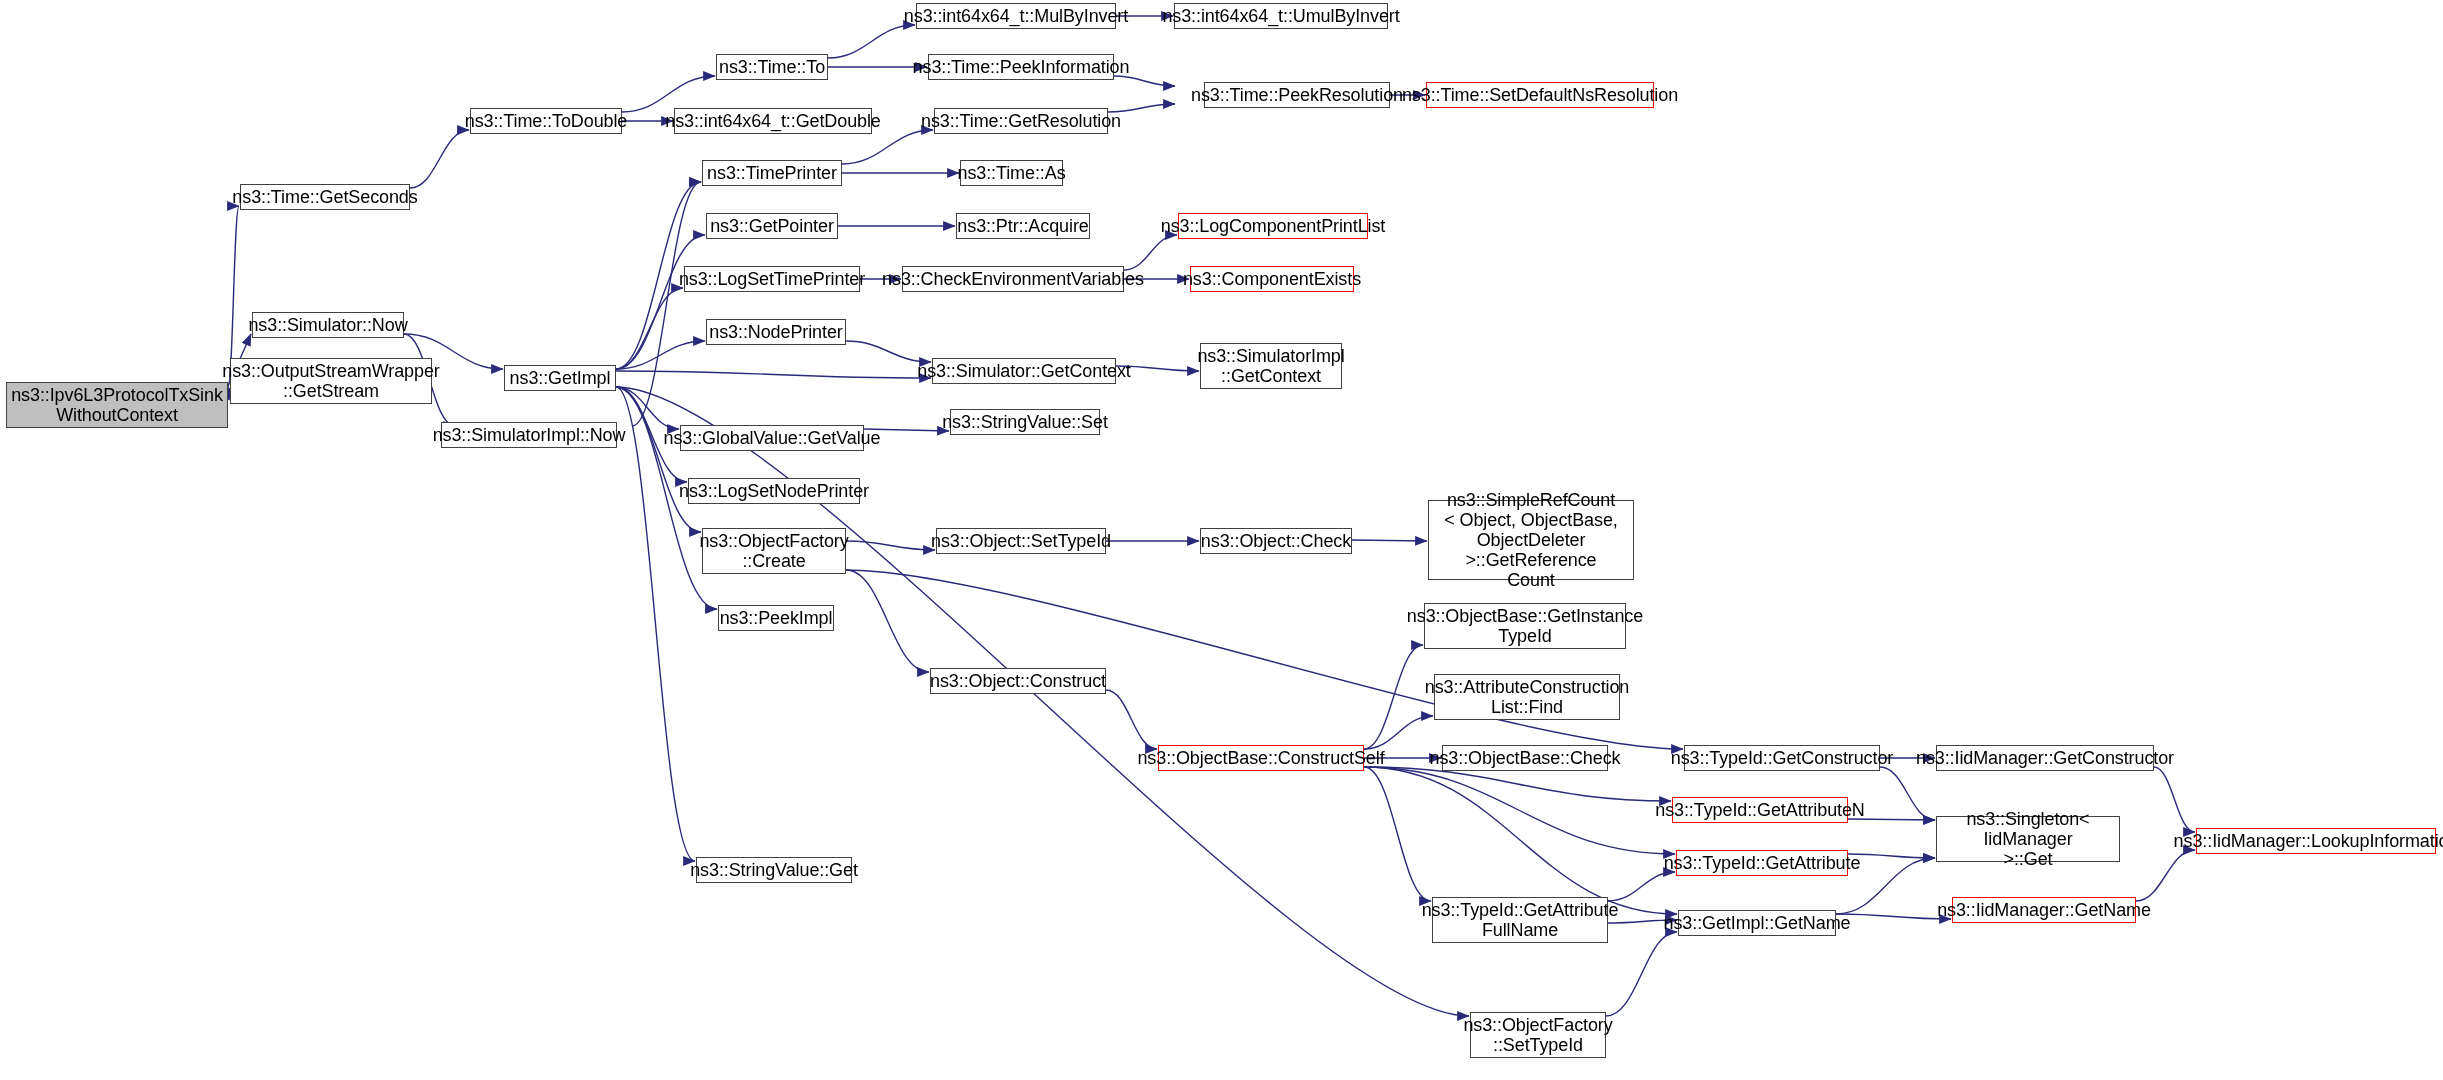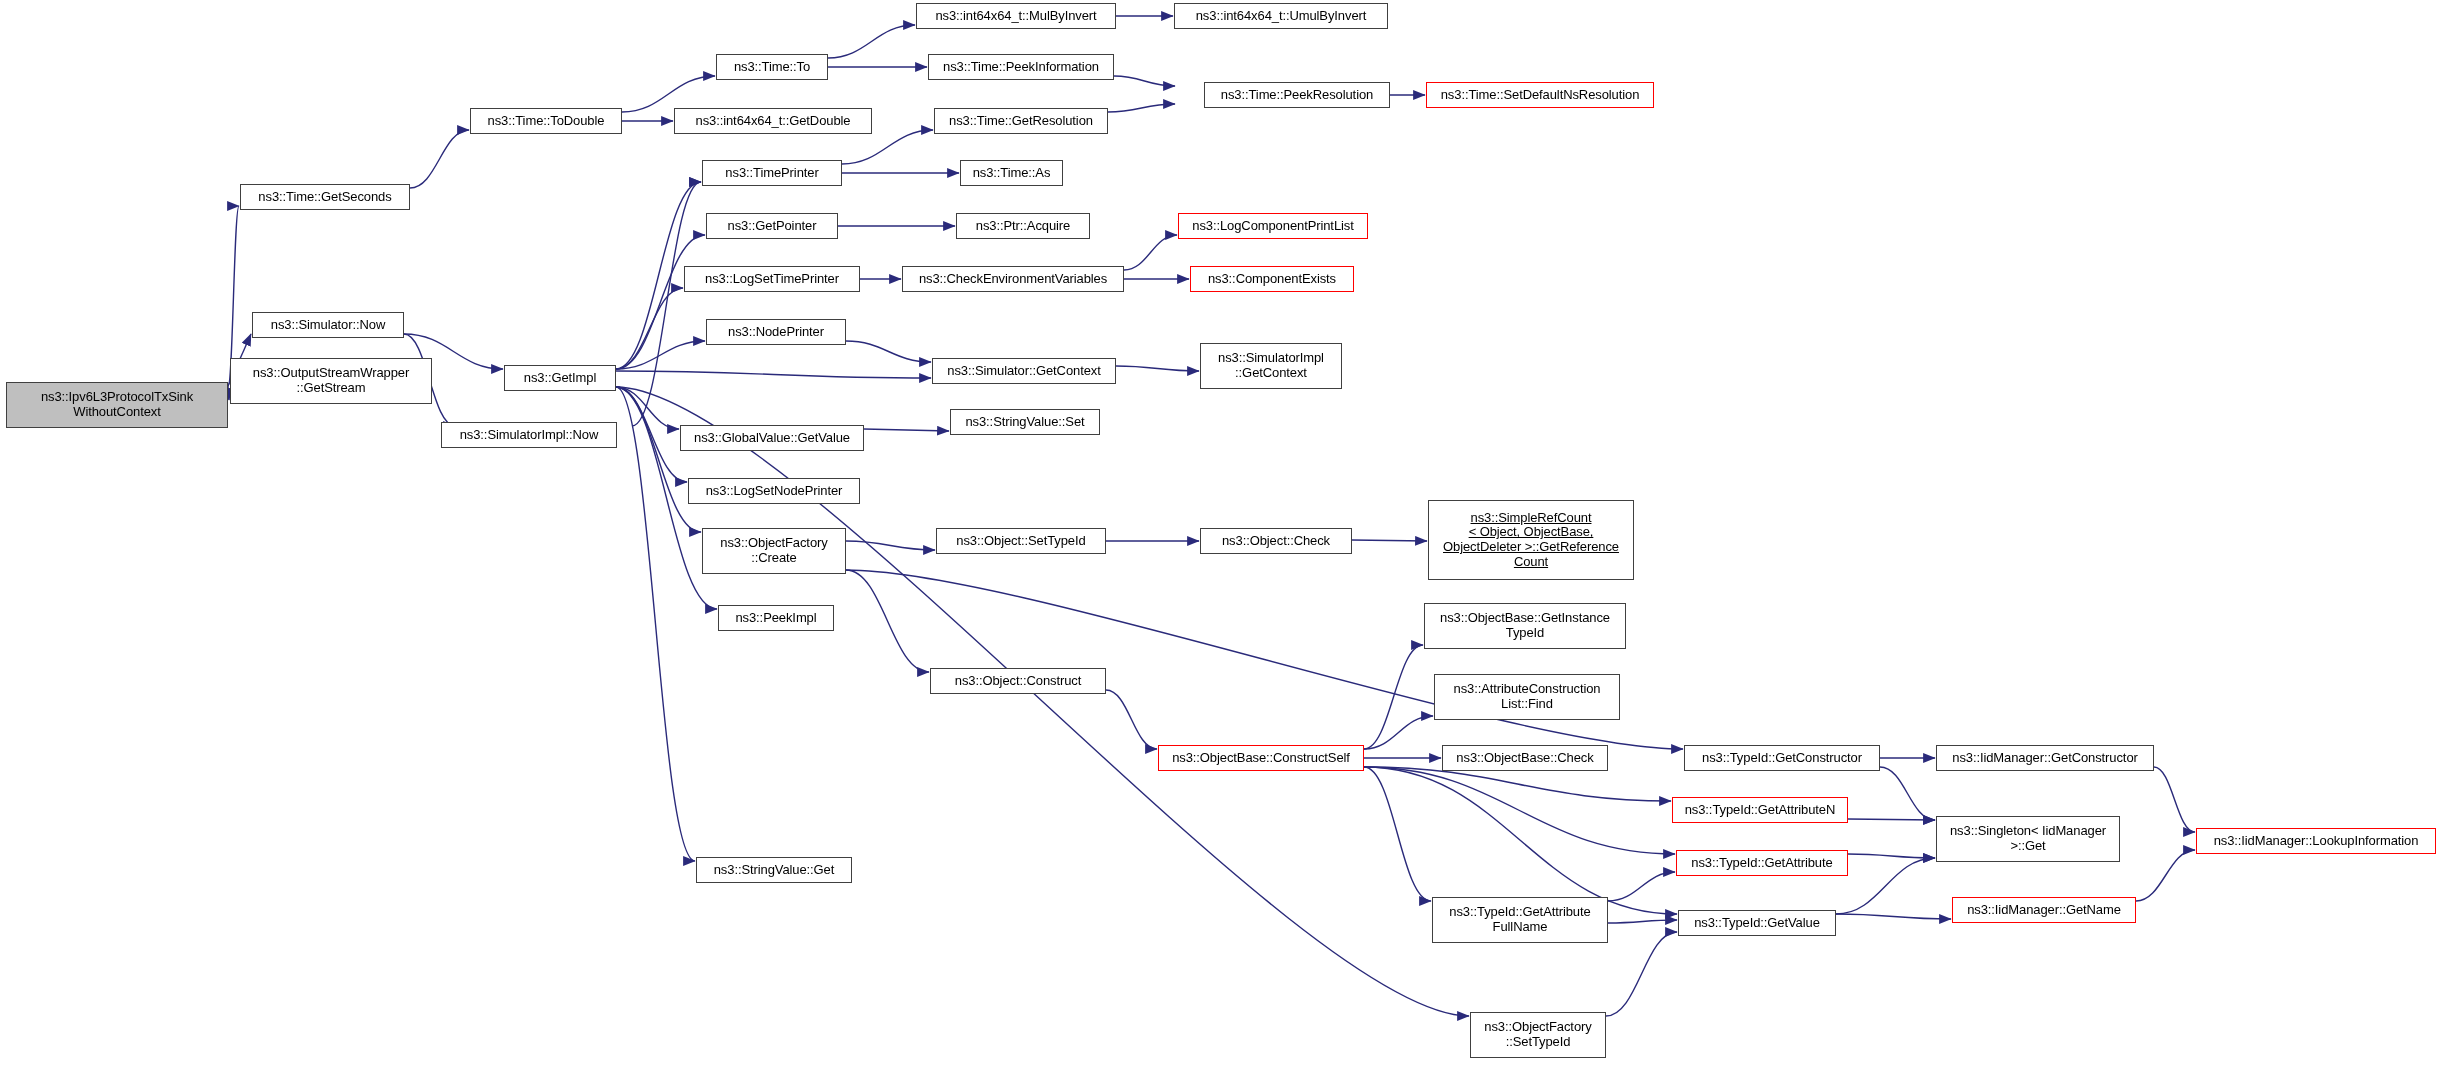--- a/index.html
+++ b/index.html
@@ -23,21 +23,21 @@
     height: 1080px;
     pointer-events: none;
   }
   .node {
     position: absolute;
     box-sizing: border-box;
     display: flex;
     align-items: center;
     justify-content: center;
     text-align: center;
-    font-size: 13px;
+    font-size: 18px;
     line-height: 1.12;
     color: #000000;
     background: #ffffff;
     border: 1px solid #404040;
     white-space: pre-line;
     padding: 0 3px;
     letter-spacing: -0.1px;
   }
   .node.red {
     border: 1px solid #ff0000;
@@ -152,35 +152,35 @@
       <div class="node" style="left: 936px; top: 528px; width: 170px; height: 26px;"><span>ns3::Object::SetTypeId</span></div>
       <div class="node" style="left: 930px; top: 668px; width: 176px; height: 26px;"><span>ns3::Object::Construct</span></div>
       <div class="node" style="left: 1174px; top: 3px; width: 214px; height: 26px;"><span>ns3::int64x64_t::UmulByInvert</span></div>
       <div class="node" style="left: 1176px; top: 82px; width: 186px; height: 26px; margin-left: 28px;"><span>ns3::Time::PeekResolution</span></div>
       <div class="node red" style="left: 1178px; top: 213px; width: 190px; height: 26px;"><span>ns3::LogComponentPrintList</span></div>
       <div class="node red" style="left: 1190px; top: 266px; width: 164px; height: 26px;"><span>ns3::ComponentExists</span></div>
       <div class="node" style="left: 1200px; top: 343px; width: 142px; height: 46px;"><span>ns3::SimulatorImpl
 ::GetContext</span></div>
       <div class="node" style="left: 1200px; top: 528px; width: 152px; height: 26px;"><span>ns3::Object::Check</span></div>
       <div class="node red" style="left: 1426px; top: 82px; width: 228px; height: 26px;"><span>ns3::Time::SetDefaultNsResolution</span></div>
-      <div class="node" style="left: 1428px; top: 500px; width: 206px; height: 80px; text-decoration: underline;"><span>ns3::SimpleRefCount
+      <div class="node" style="left: 1428px; top: 500px; width: 206px; height: 80px;"><span>ns3::SimpleRefCount
 &lt; Object, ObjectBase,
 ObjectDeleter &gt;::GetReference
 Count</span></div>
       <div class="node" style="left: 1424px; top: 603px; width: 202px; height: 46px;"><span>ns3::ObjectBase::GetInstance
 TypeId</span></div>
       <div class="node" style="left: 1434px; top: 674px; width: 186px; height: 46px;"><span>ns3::AttributeConstruction
 List::Find</span></div>
       <div class="node red" style="left: 1158px; top: 745px; width: 206px; height: 26px;"><span>ns3::ObjectBase::ConstructSelf</span></div>
       <div class="node" style="left: 1442px; top: 745px; width: 166px; height: 26px;"><span>ns3::ObjectBase::Check</span></div>
       <div class="node red" style="left: 1672px; top: 797px; width: 176px; height: 26px;"><span>ns3::TypeId::GetAttributeN</span></div>
       <div class="node red" style="left: 1676px; top: 850px; width: 172px; height: 26px;"><span>ns3::TypeId::GetAttribute</span></div>
       <div class="node" style="left: 1432px; top: 897px; width: 176px; height: 46px;"><span>ns3::TypeId::GetAttribute
 FullName</span></div>
-      <div class="node" style="left: 1678px; top: 910px; width: 158px; height: 26px;"><span>ns3::TypeId::GetValue</span></div>
+      <div class="node" style="left: 1678px; top: 910px; width: 158px; height: 26px;"><span>ns3::GetImpl::GetName</span></div>
       <div class="node" style="left: 1470px; top: 1012px; width: 136px; height: 46px;"><span>ns3::ObjectFactory
 ::SetTypeId</span></div>
       <div class="node" style="left: 1684px; top: 745px; width: 196px; height: 26px;"><span>ns3::TypeId::GetConstructor</span></div>
       <div class="node" style="left: 1936px; top: 745px; width: 218px; height: 26px;"><span>ns3::IidManager::GetConstructor</span></div>
       <div class="node" style="left: 1936px; top: 816px; width: 184px; height: 46px;"><span>ns3::Singleton&lt; IidManager
 &gt;::Get</span></div>
       <div class="node red" style="left: 1952px; top: 897px; width: 184px; height: 26px;"><span>ns3::IidManager::GetName</span></div>
       <div class="node red" style="left: 2196px; top: 828px; width: 240px; height: 26px;"><span>ns3::IidManager::LookupInformation</span></div>
     </div>
 </div>

